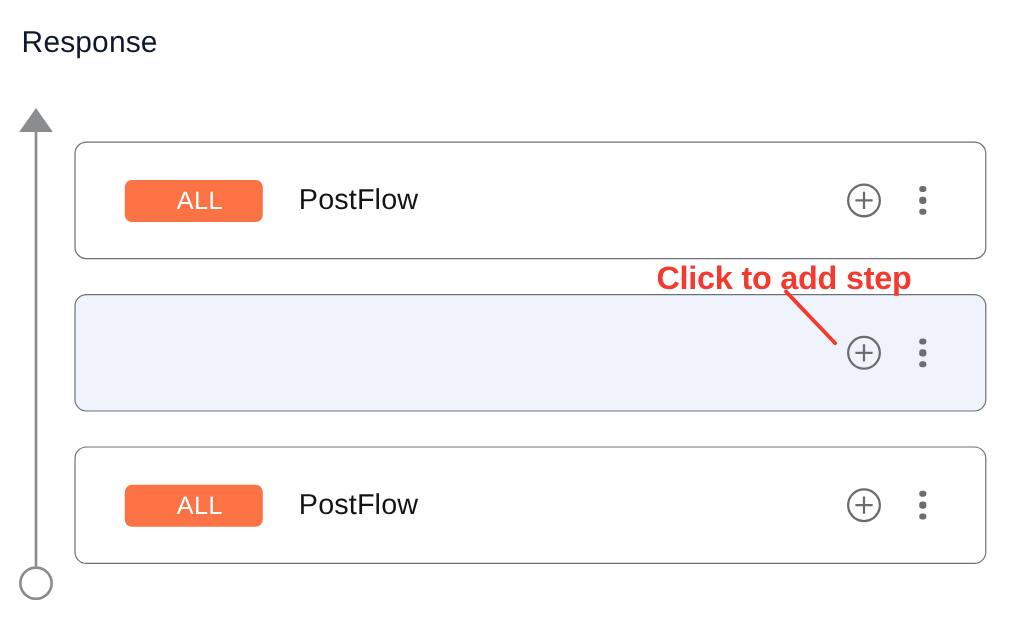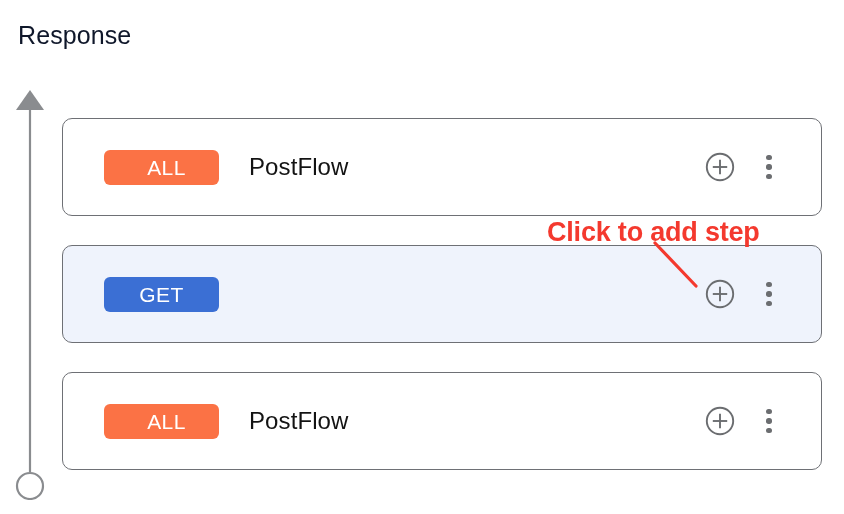--- a/index.html
+++ b/index.html
@@ -166,21 +166,20 @@
       </svg>
       <div class="kebab-icon">
         <i></i>
           <i></i>
           <i></i>
       </div>
     </div>
   </div>
 
   <div class="flow-step is-selected">
-    <div class="method-badge badge-get">GET</div>
     <div class="step-actions">
       <svg class="add-step-icon" viewBox="0 0 30 30">
         <circle cx="15" cy="15" r="13.2" fill="none" stroke="#6b6d70" stroke-width="1.9"></circle>
         <line x1="15" y1="7.8" x2="15" y2="22.2" stroke="#6b6d70" stroke-width="1.9"></line>
         <line x1="7.8" y1="15" x2="22.2" y2="15" stroke="#6b6d70" stroke-width="1.9"></line>
       </svg>
       <div class="kebab-icon">
         <i></i>
           <i></i>
           <i></i>

